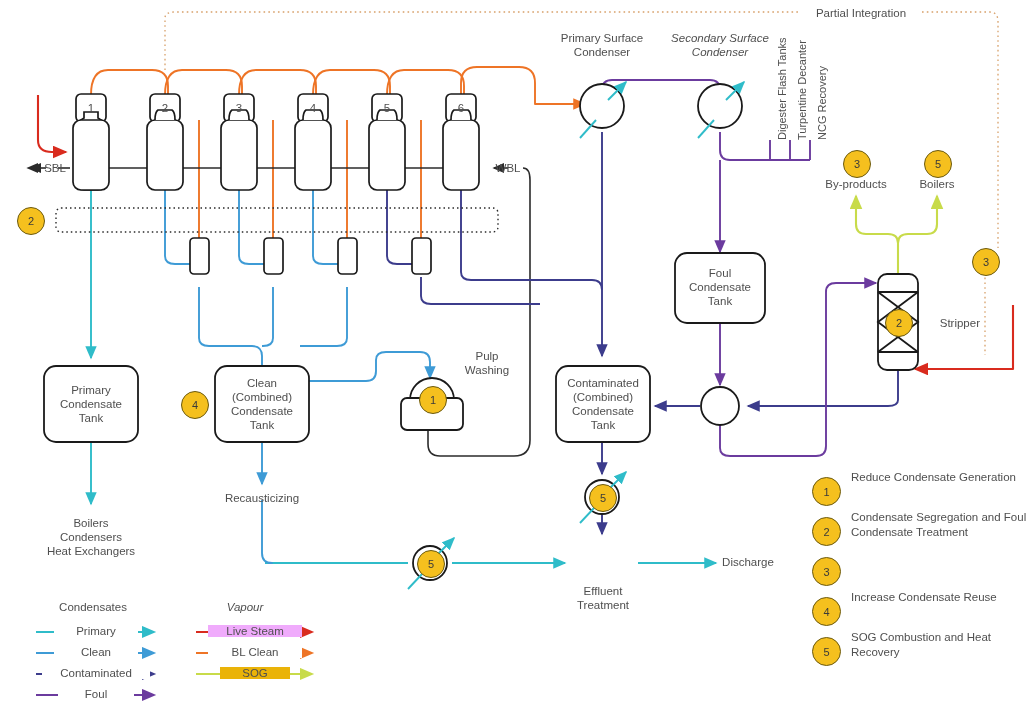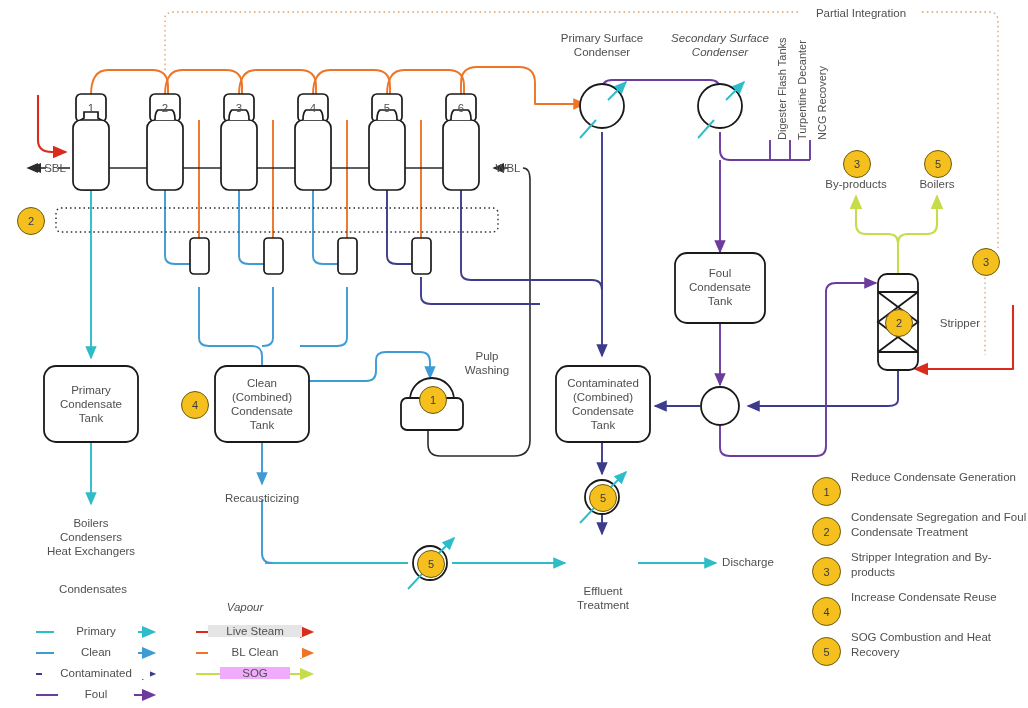--- a/index.html
+++ b/index.html
@@ -265,21 +265,21 @@
 <div class="badge" style="left:17px;top:207px;">2</div>
 <div class="badge" style="left:419px;top:386px;">1</div>
 <div class="badge" style="left:181px;top:391px;">4</div>
 <div class="badge" style="left:417px;top:550px;">5</div>
 <div class="badge" style="left:589px;top:484px;">5</div>
 <div class="badge" style="left:885px;top:309px;">2</div>
 <div class="badge" style="left:972px;top:248px;">3</div>
 <div class="badge" style="left:843px;top:150px;">3</div>
 <div class="badge" style="left:924px;top:150px;">5</div>
 
-<div class="legend-title" style="left:48px;top:583px;width:90px;text-align:center;">Condensates</div>
+<div class="legend-title" style="left:48px;top:601px;width:90px;text-align:center;">Condensates</div>
 <div class="legend-title" style="left:215px;top:601px;width:60px;text-align:center;font-style:italic;">Vapour</div>
 
 <svg style="position:absolute;left:0;top:615px;width:330px;height:95px;" viewBox="0 0 330 95">
   <defs>
     <marker id="lP" markerWidth="9" markerHeight="9" refX="5" refY="3" orient="auto">
           <path d="M0,0 L7,3 L0,6 z" fill="#2FBCC9"></path>
         </marker>
     <marker id="lC" markerWidth="9" markerHeight="9" refX="5" refY="3" orient="auto">
           <path d="M0,0 L7,3 L0,6 z" fill="#3E9BD6"></path>
         </marker>
@@ -305,35 +305,33 @@
   <line x1="36" y1="80" x2="152" y2="80" stroke="#6B3B9E" stroke-width="2.1" marker-end="url(#lF)"></line>
   <line x1="196" y1="17" x2="310" y2="17" stroke="#D92B1E" stroke-width="2.1" marker-end="url(#lS)"></line>
   <line x1="196" y1="38" x2="310" y2="38" stroke="#EE7426" stroke-width="2.1" marker-end="url(#lB)"></line>
   <line x1="196" y1="59" x2="310" y2="59" stroke="#C8DB4A" stroke-width="2.1" marker-end="url(#lG)"></line>
 </svg>
 
 <div class="legend-row" style="left:54px;top:625px;width:80px;text-align:center;background:#fff;padding:0 2px;">Primary</div>
 <div class="legend-row" style="left:54px;top:646px;width:80px;text-align:center;background:#fff;padding:0 2px;">Clean</div>
 <div class="legend-row" style="left:42px;top:667px;width:104px;text-align:center;background:#fff;padding:0 2px;">Contaminated</div>
 <div class="legend-row" style="left:58px;top:688px;width:72px;text-align:center;background:#fff;padding:0 2px;">Foul</div>
-<div class="legend-row" style="left:208px;top:625px;width:90px;text-align:center;background:#e5e5e5;padding:0 2px;">Live Steam</div>
+<div class="legend-row" style="left:208px;top:625px;width:90px;text-align:center;background:#f0abfc;padding:0 2px;">Live Steam</div>
 <div class="legend-row" style="left:208px;top:646px;width:90px;text-align:center;background:#fff;padding:0 2px;">BL Clean</div>
-<div class="legend-row" style="left:220px;top:667px;width:66px;text-align:center;background:#f0abfc;padding:0 2px;">SOG</div>
+<div class="legend-row" style="left:220px;top:667px;width:66px;text-align:center;background:#eab308;padding:0 2px;">SOG</div>
 
 <div class="badge lg" style="left:812px;top:477px;">1</div>
 <div class="klegend" style="left:851px;top:470px;width:172px;">Reduce Condensate
 Generation</div>
 
 <div class="badge lg" style="left:812px;top:517px;">2</div>
 <div class="klegend" style="left:851px;top:510px;width:180px;">Condensate Segregation and
 Foul Condensate Treatment</div>
 
 <div class="badge lg" style="left:812px;top:557px;">3</div>
-<div class="klegend" style="left:851px;top:550px;width:172px;">Stripper Integration and
-By-products</div>
 
 <div class="badge lg" style="left:812px;top:597px;">4</div>
 <div class="klegend" style="left:851px;top:590px;width:172px;">Increase Condensate
 Reuse</div>
 
 <div class="badge lg" style="left:812px;top:637px;">5</div>
 <div class="klegend" style="left:851px;top:630px;width:172px;">SOG Combustion and
 Heat Recovery</div>
 
 </div>

